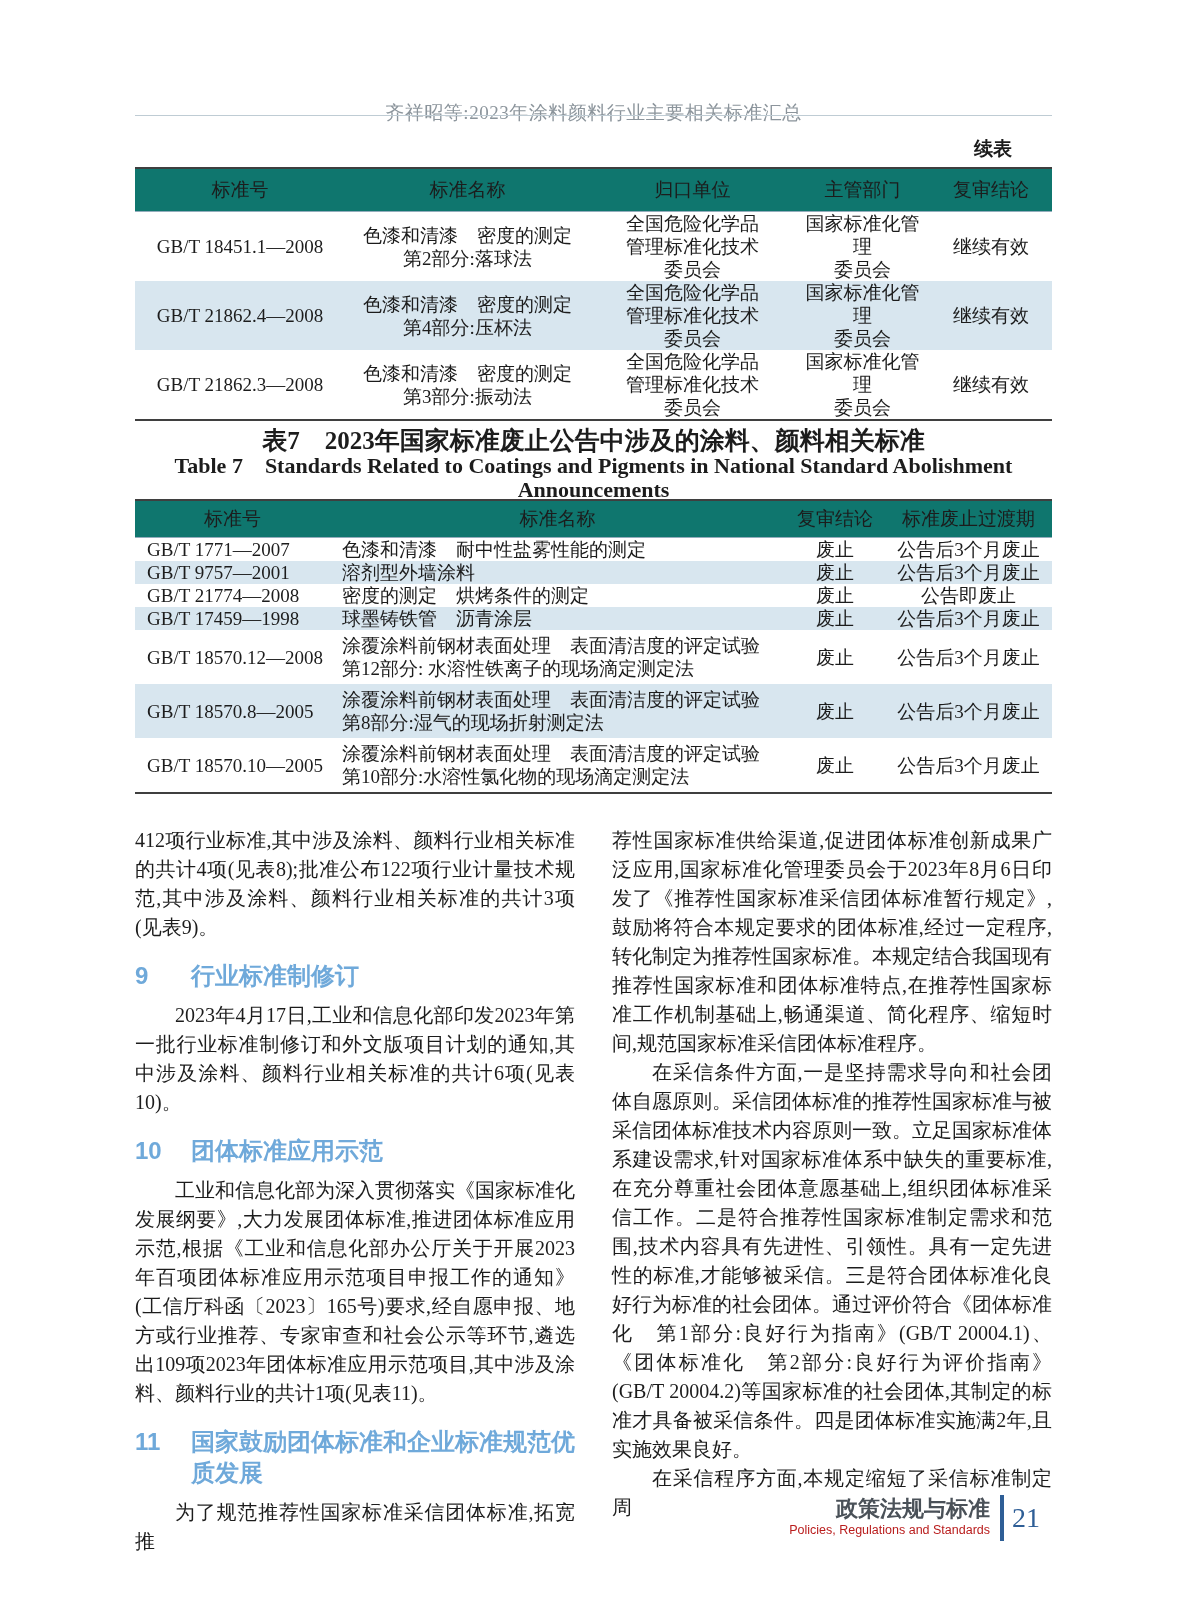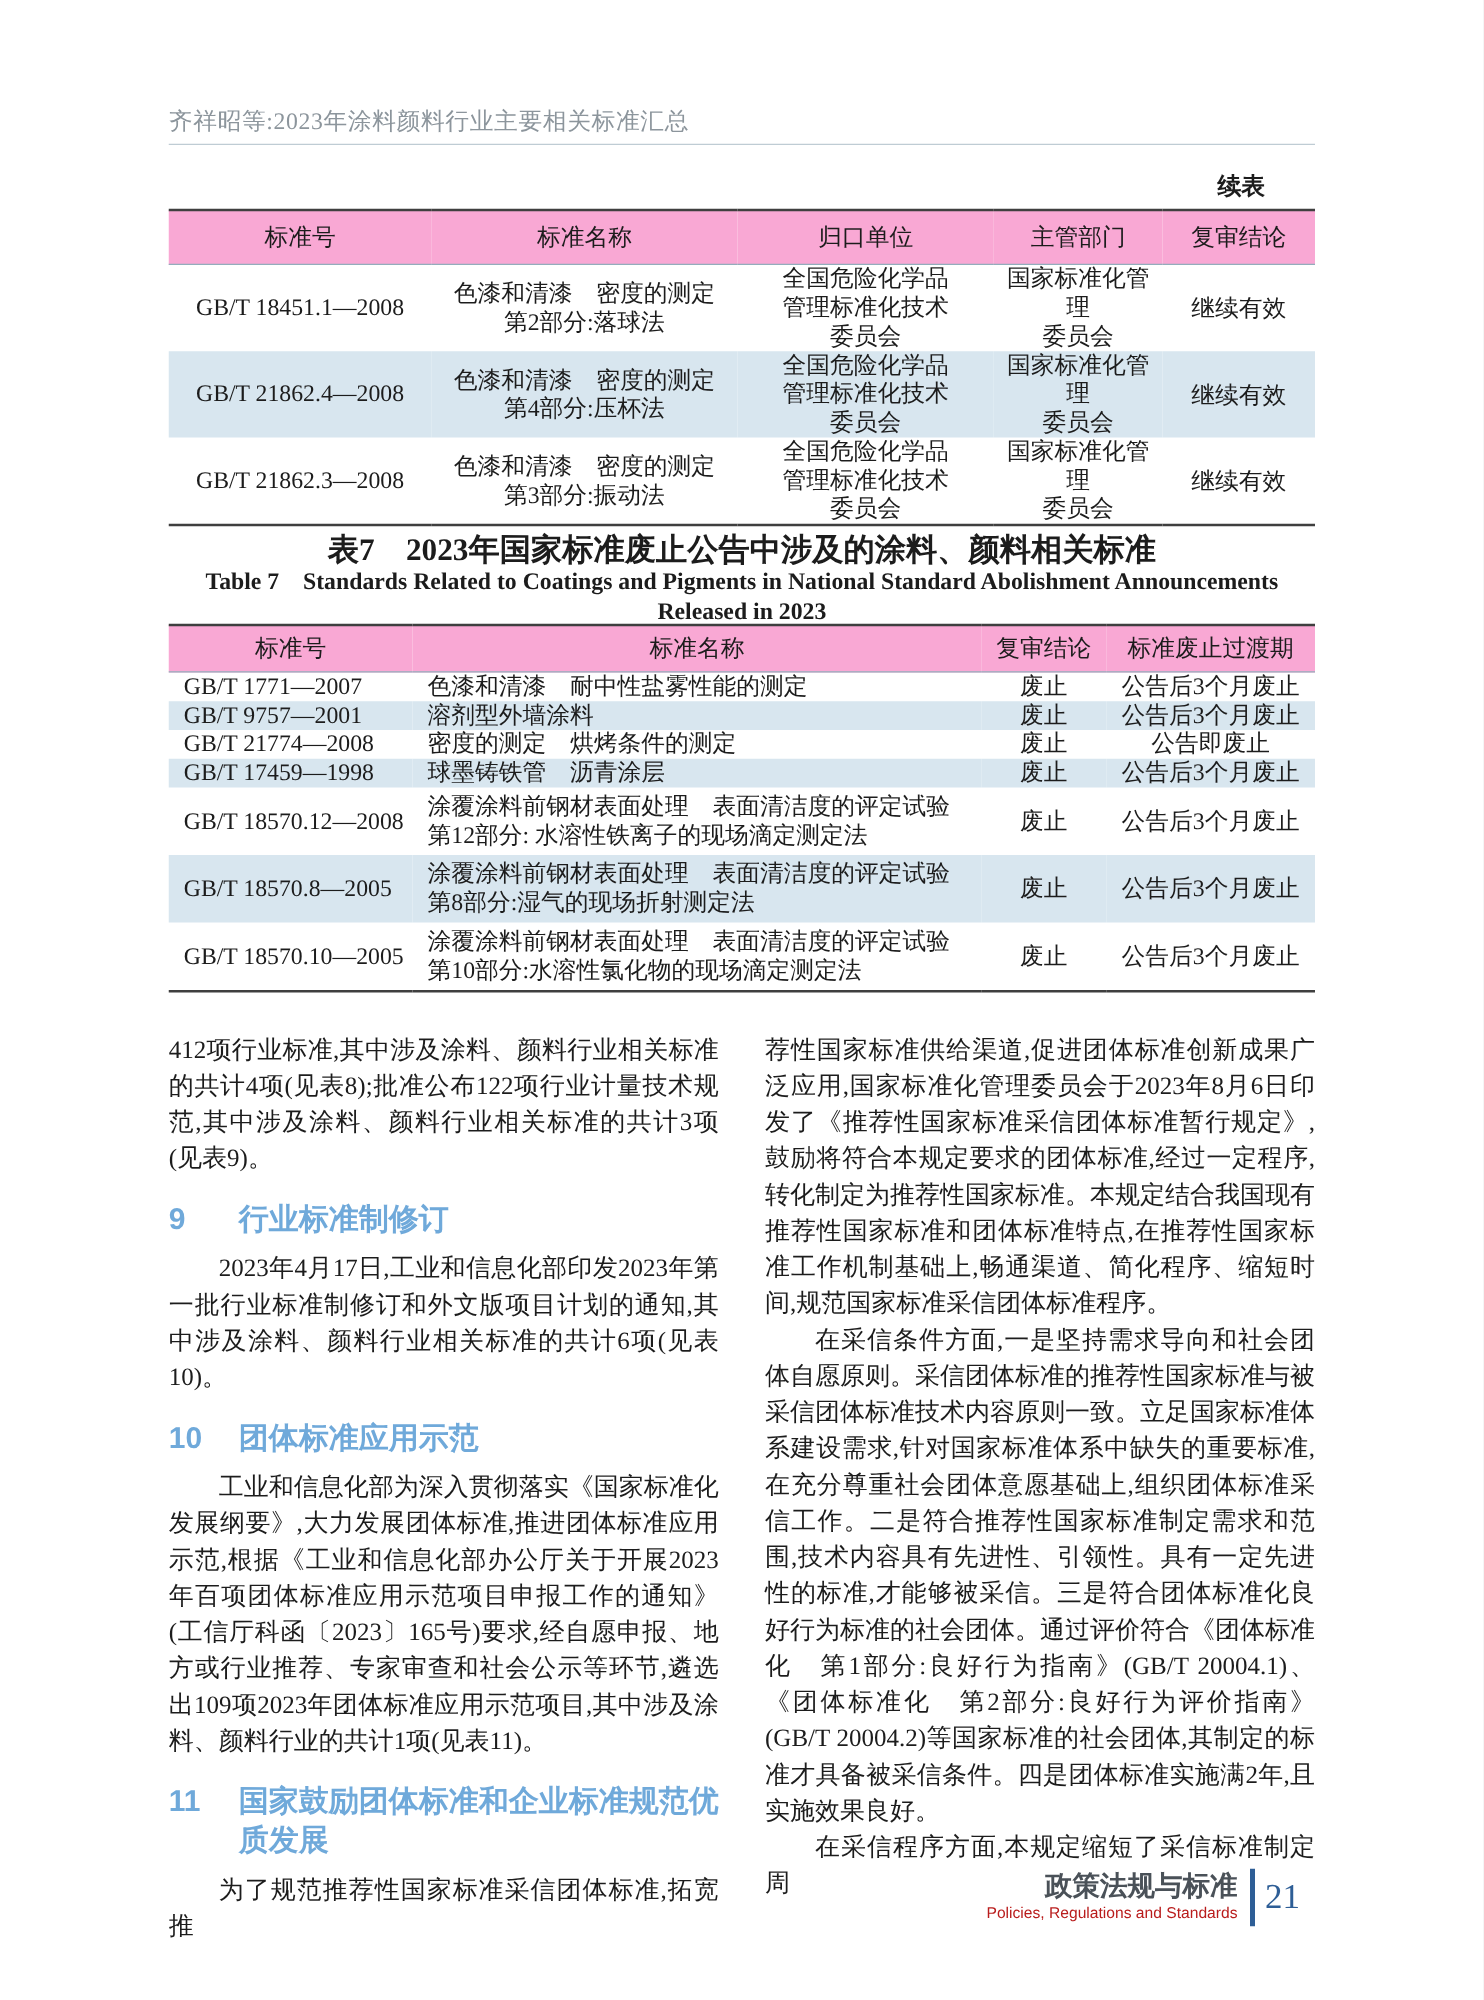--- a/index.html
+++ b/index.html
@@ -9,58 +9,58 @@
     margin:0 auto;
     background:#ffffff;
     font-family:"Liberation Serif","DejaVu Serif",serif;
     color:#1c1c1c;
     overflow:hidden;
   }
   .content{position:absolute;left:135px;top:0;width:917px;}
 
   
   .running-head{
-    position:absolute;top:84px;left:0;width:917px;
-    text-align:left;font-size:19px;color:#8c959c;letter-spacing:.5px;
+    position:absolute;top:100px;left:0;width:917px;
+    text-align:center;font-size:19px;color:#8c959c;letter-spacing:.5px;
   }
   .head-rule{
     position:absolute;top:115px;left:0;width:917px;height:0;
     border-top:1px solid #bfccd4;
   }
   .continued-label{
     position:absolute;top:136px;left:0;width:877px;
     text-align:right;font-size:19px;font-weight:700;
   }
 
   
   table{border-collapse:collapse;table-layout:fixed;width:917px;}
   .tbl{position:absolute;left:0;}
   .tbl1{top:167px;}
   .tbl7{top:499px;}
   .tbl{border-top:2px solid #3f3f3f;border-bottom:2px solid #3f3f3f;}
   th,td{padding:0 6px;font-weight:normal;font-size:19px;vertical-align:middle;}
   thead th{
-    background:#f9a8d4;height:42px;text-align:center;
+    background:#0f766e;height:42px;text-align:center;
     border-bottom:1px solid #93adbc;
   }
   .tbl7 thead th{height:36px;}
   .zebra{background:#d8e6ef;}
   td.c{text-align:center;}
   td.l{text-align:left;padding-left:12px;}
   td.pre{white-space:pre-line;line-height:23px;}
   .tbl1 td{height:68px;}
   .tbl7 td{height:20px;line-height:23px;}
   .tbl7 td.tall{height:54px;}
 
   
   .tbl7-caption{
     position:absolute;top:428px;left:0;width:917px;text-align:center;
   }
   .cap-zh{font-size:25px;font-weight:700;line-height:26px;}
-  .cap-en{font-size:19px;font-weight:700;line-height:24px;}
+  .cap-en{font-size:22px;font-weight:700;line-height:24px;}
 
   
   .body-cols{
     position:absolute;top:826px;left:0;width:917px;
     display:flex;gap:37px;
   }
   .col{width:440px;font-size:20px;line-height:29px;text-align:justify;}
   .para{margin:0;}
   .para.indent{text-indent:2em;}
   .sec-head{

